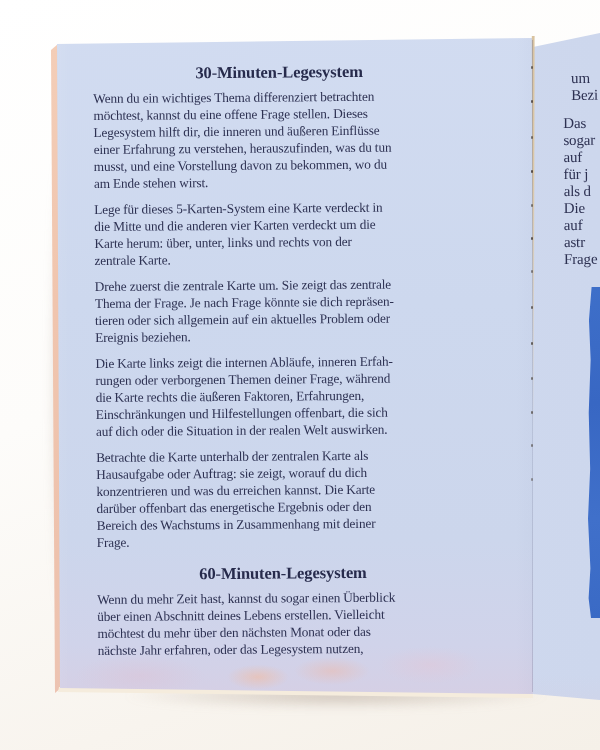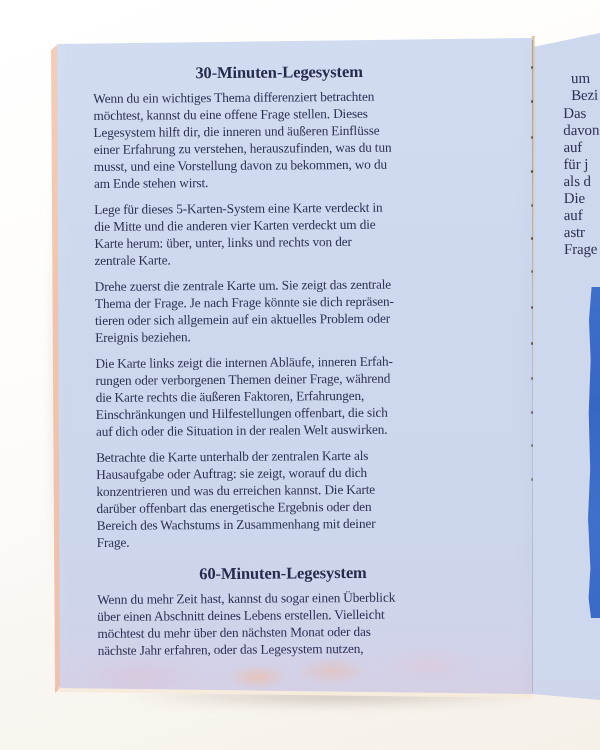--- a/index.html
+++ b/index.html
@@ -78,21 +78,21 @@
     text-align:center;width:372px;color:#272b4c;letter-spacing:-0.1px;
     margin:0 0 6px 0;white-space:nowrap;
   }
   .heading.second{margin-top:14px;}
   .right-text{
     position:absolute;left:563px;top:70px;color:#2d3152;
     transform:rotate(-0.3deg);transform-origin:left top;
   }
   .frag{white-space:nowrap;height:17px;line-height:17px;font-size:15px;letter-spacing:-0.15px;}
   .frag.indented{padding-left:8px;}
-  .frag.para-end{margin-bottom:1px;}
+  .frag.para-end{margin-bottom:11px;}
   .illustration{
     position:absolute;left:588px;top:287px;width:12px;height:331px;
     background:linear-gradient(to bottom,#3e6fc9 0%,#3867c3 35%,#4070ca 70%,#3a6ac5 100%);
     clip-path:polygon(30% 0,100% 0,100% 100%,25% 100%,5% 94%,20% 85%,0 70%,18% 55%,6% 38%,22% 22%,8% 10%);
   }
 </style>
 </head>
 <body>
 
 <div id="stage">
@@ -175,21 +175,21 @@
       <div class="line">möchtest du mehr über den nächsten Monat oder das</div>
       <div class="line">nächste Jahr erfahren, oder das Legesystem nutzen,</div>
     </div>
 
   </div>
 
   <div class="right-text">
     <div class="frag indented">um</div>
     <div class="frag indented para-end">Bezi</div>
     <div class="frag">Das</div>
-    <div class="frag">davon</div>
+    <div class="frag">sogar</div>
     <div class="frag">auf</div>
     <div class="frag">für j</div>
     <div class="frag">als d</div>
     <div class="frag">Die</div>
     <div class="frag">auf</div>
     <div class="frag">astr</div>
     <div class="frag">Frage</div>
   </div>
 
   <div class="illustration"></div>

